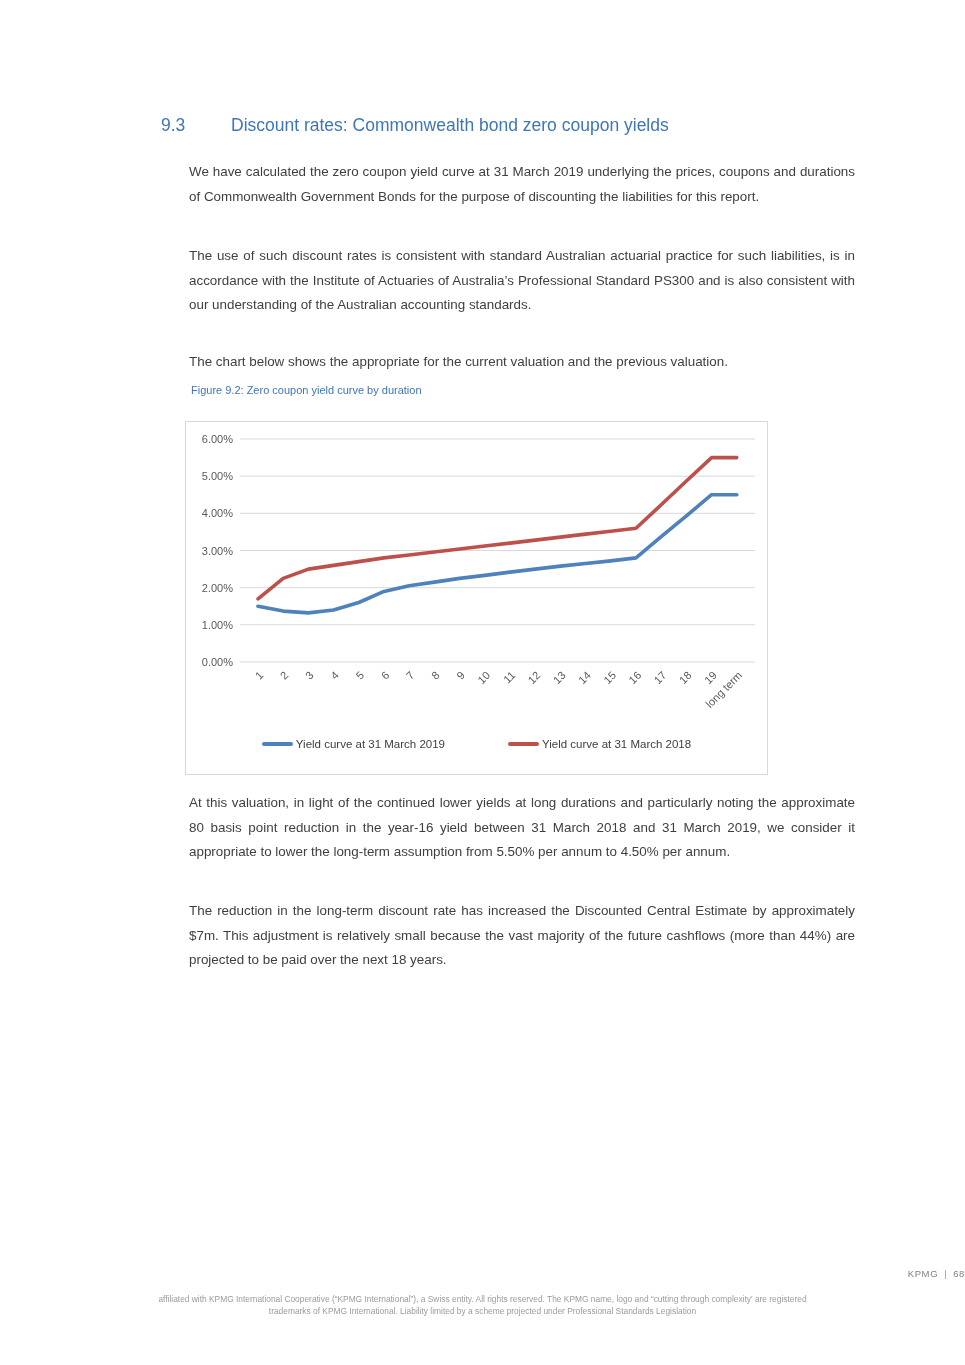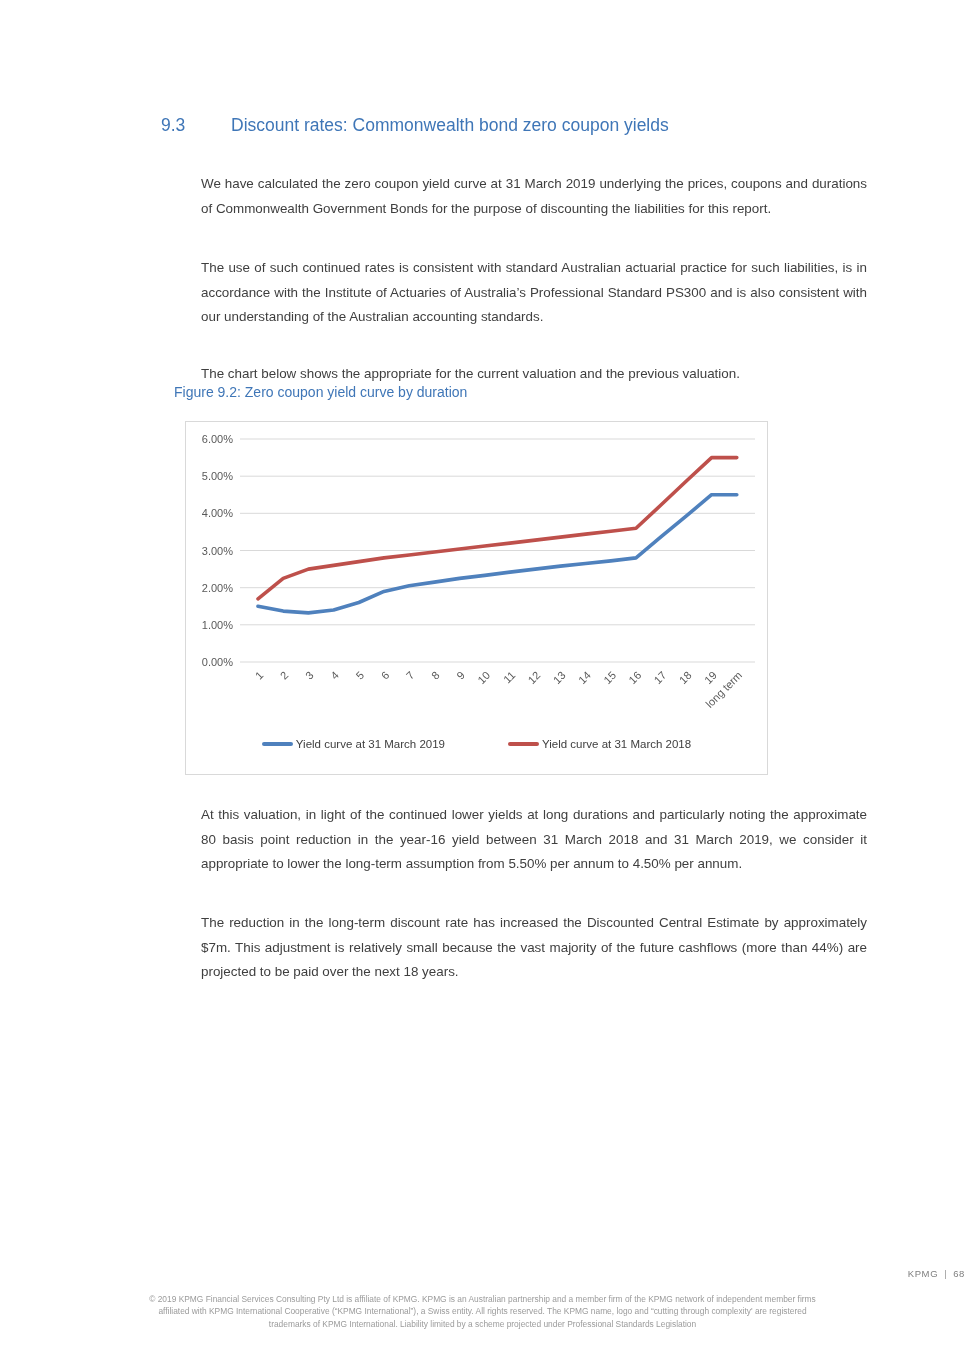--- a/index.html
+++ b/index.html
@@ -3,24 +3,24 @@
 <meta charset="utf-8">
 <style>
   html,body { margin:0; padding:0; background:#fff; }
   .page {
     position:relative; width:965px; height:1365px; background:#ffffff;
     font-family:"Liberation Sans", sans-serif; overflow:hidden;
   }
   .heading { position:absolute; top:113px; left:115px; right:114px; font-size:17.5px; line-height:24px;margin-left:46px; }
   .sec-num { display:inline-block; width:70px; }
   .para {
-    position:absolute; left:185px; width:666px; margin:16px;
+    position:absolute; left:185px; width:666px; margin:4px;
     font-size:13.4px; line-height:24.7px; text-align:justify; color:#3f3f3f;
   }
-  .fig-caption { position:absolute; left:174px; top:384px; font-size:14px; }
+  .fig-caption { position:absolute; left:191px; top:384px; font-size:11px; }
   .chart-box {
     position:absolute; left:185px; top:421px; width:581px; height:352px;
     border:1px solid #d9d9d9; background:#ffffff; box-sizing:content-box;
   }
   .chart-box svg { display:block; }
   .chart-box svg text.tick { font-family:"Liberation Sans", sans-serif; font-size:11px; fill:#595959; }
   .legend {
     position:absolute; left:0; right:0; top:316px;
     display:flex; justify-content:center; align-items:center; gap:63px;
   }
@@ -40,21 +40,21 @@
 </head>
 <body>
 
 <div class="page">
 
   <div class="heading" style="color: rgb(63, 118, 183);">
     <span class="sec-num">9.3</span><span class="sec-title">Discount rates: Commonwealth bond zero coupon yields</span>
   </div>
 
   <p class="para" style="top:156px">We have calculated the zero coupon yield curve at 31 March 2019 underlying the prices, coupons and durations of Commonwealth Government Bonds for the purpose of discounting the liabilities for this report.</p>
-  <p class="para" style="top:240px">The use of such continued rates is consistent with standard Australian actuarial practice for such liabilities, is in accordance with the Institute of Actuaries of Australia’s Professional Standard PS300 and is also consistent with our understanding of the Australian accounting standards.</p>
+  <p class="para" style="top:240px">The use of such discount rates is consistent with standard Australian actuarial practice for such liabilities, is in accordance with the Institute of Actuaries of Australia’s Professional Standard PS300 and is also consistent with our understanding of the Australian accounting standards.</p>
   <p class="para" style="top:346px">The chart below shows the appropriate for the current valuation and the previous valuation.</p>
 
   <div class="fig-caption" style="color: rgb(63, 118, 183);">Figure 9.2: Zero coupon yield curve by duration</div>
 
   <div class="chart-box">
     <svg id="chart-svg" width="581" height="312" viewBox="0 0 581 312">
         <line x1="54" x2="569" y1="240.0" y2="240.0" stroke="#d9d9d9" stroke-width="1"></line>
         <text x="47" y="244.0" text-anchor="end" class="tick">0.00%</text>
         <line x1="54" x2="569" y1="202.8" y2="202.8" stroke="#d9d9d9" stroke-width="1"></line>
         <text x="47" y="206.8" text-anchor="end" class="tick">1.00%</text>
@@ -104,18 +104,17 @@
   </div>
 
   <p class="para" style="top:787px">At this valuation, in light of the continued lower yields at long durations and particularly noting the approximate 80 basis point reduction in the year-16 yield between 31 March 2018 and 31 March 2019, we consider it appropriate to lower the long-term assumption from 5.50% per annum to 4.50% per annum.</p>
   <p class="para" style="top:895px">The reduction in the long-term discount rate has increased the Discounted Central Estimate by approximately $7m. This adjustment is relatively small because the vast majority of the future cashflows (more than 44%) are projected to be paid over the next 18 years.</p>
 
   <div class="footer-page">
     <span>KPMG</span><span class="sep">|</span><span>68</span>
   </div>
 
   <div class="copyright">
-    <div>© 2019 KPMG Financial Services Consulting Pty Ltd is affiliate of KPMG. KPMG is an Australian partnership and a member firm of the KPMG network of independent member firms</div>
     <div>affiliated with KPMG International Cooperative (“KPMG International”), a Swiss entity. All rights reserved. The KPMG name, logo and “cutting through complexity' are registered</div>
     <div>trademarks of KPMG International. Liability limited by a scheme projected under Professional Standards Legislation</div>
   </div>
 
 </div>
 
 </body></html>

